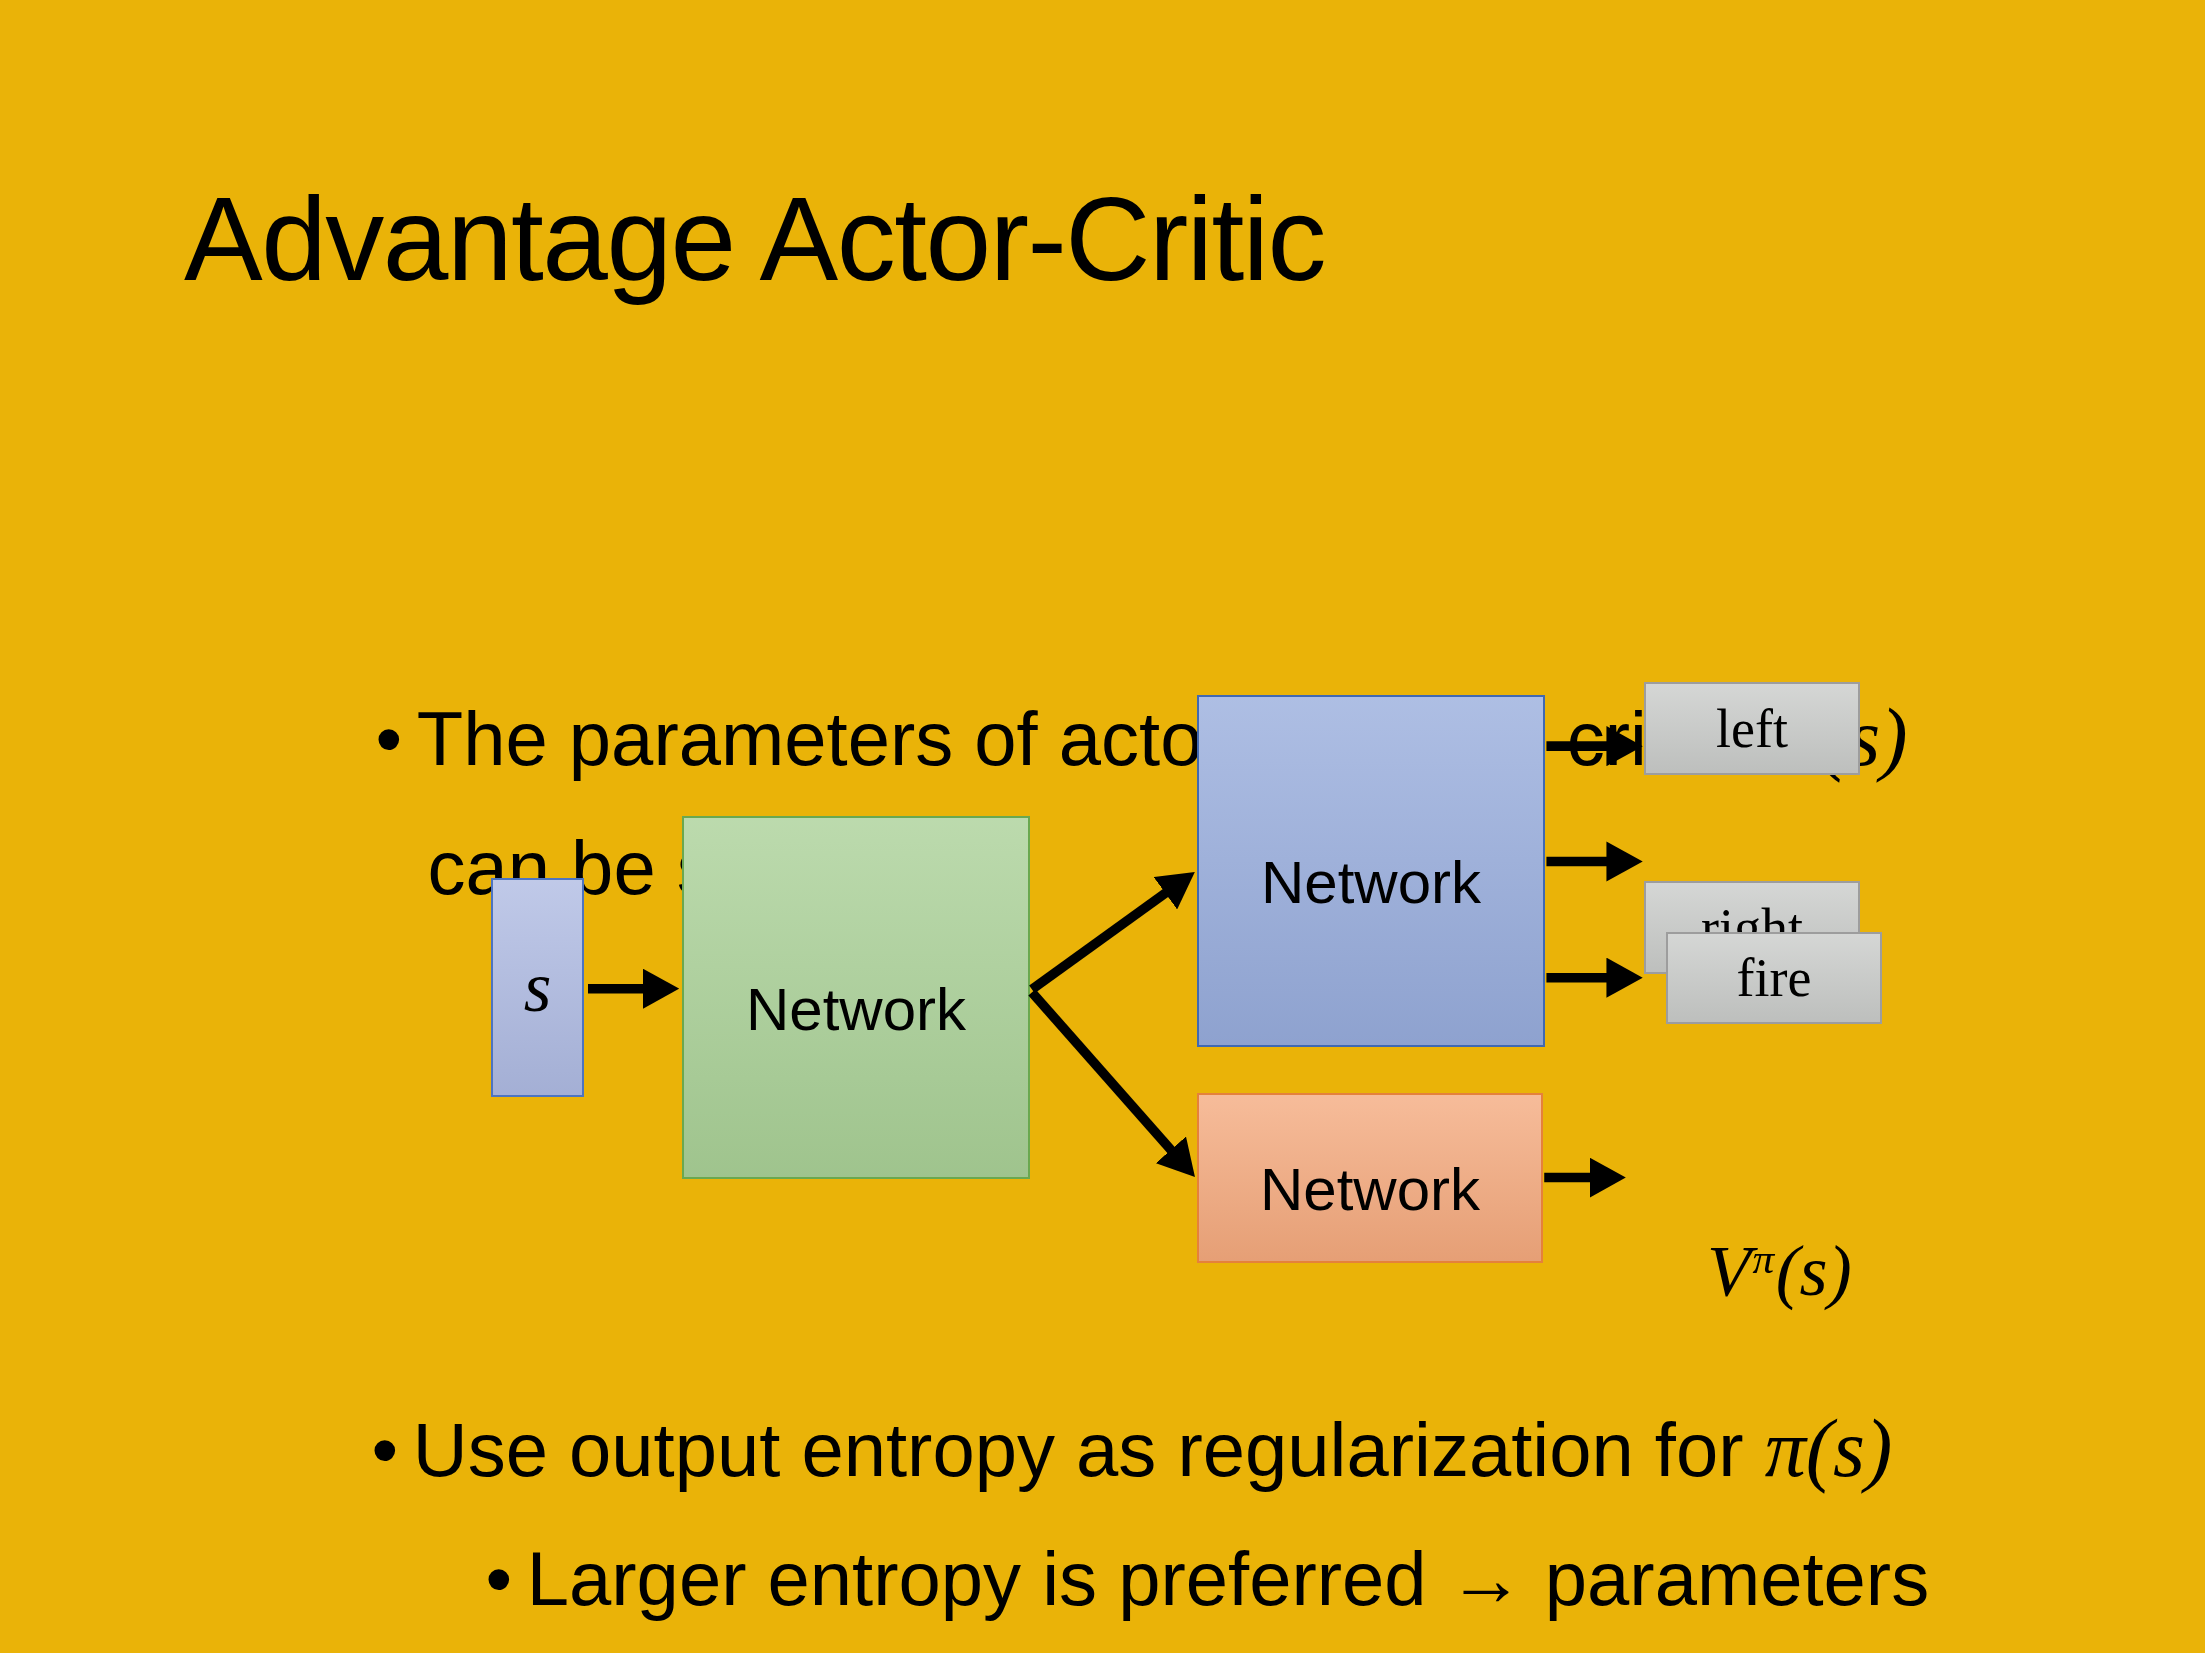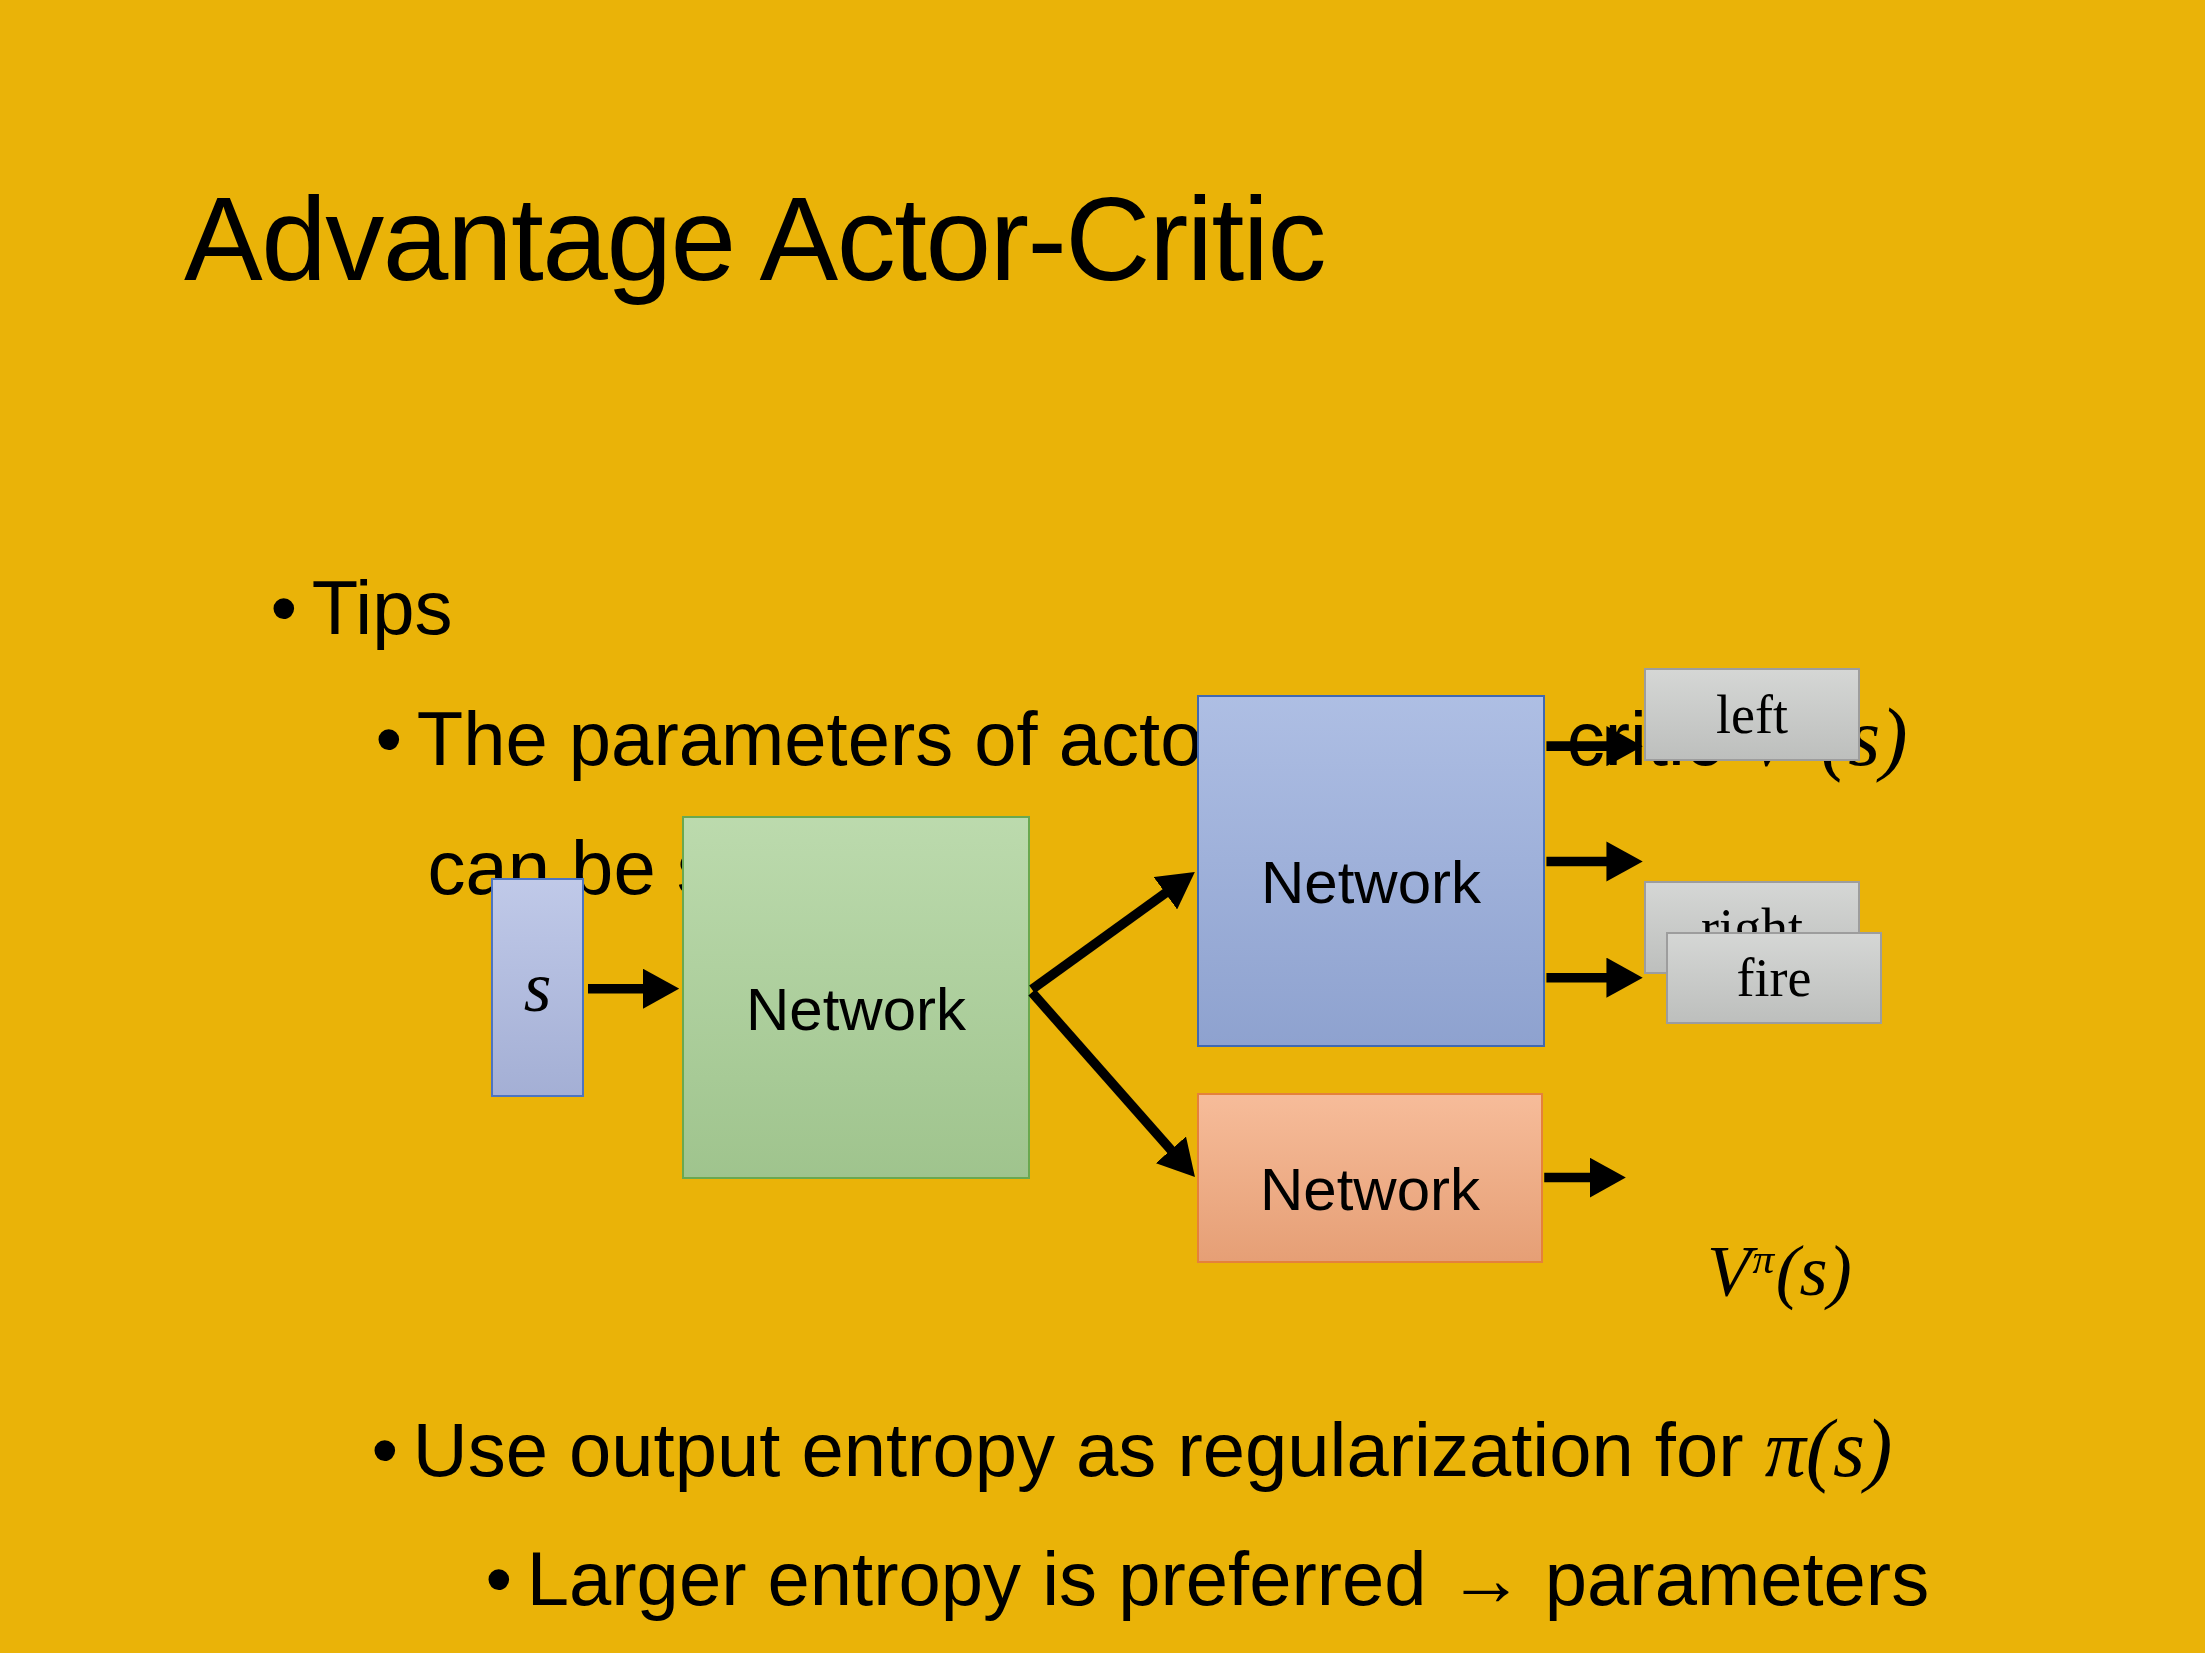--- a/index.html
+++ b/index.html
@@ -47,21 +47,21 @@
     align-items: center;
     justify-content: center;
     border: 2.9px solid transparent;
     background-image: linear-gradient(rgba(255,255,255,0.22), rgba(0,0,0,0.06));
   }
   .box-input  { left: 491px;  top: 878px; width: 93px; height: 219px; border-width: 2.2px; }
   .box-shared { left: 682px;  top: 816px; width: 348px; height: 363px; }
   .box-actor  { left: 1197px; top: 695px;  width: 348px; height: 352px; }
   .box-critic { left: 1197px; top: 1093px; width: 346px; height: 170px; }
   .box-action { left: 1644px; width: 216px; height: 93px; }
-  .box-action-left  { top: 668px;  }
+  .box-action-left  { top: 682px;  }
   .box-action-right { top: 853px; margin-top: 28px; }
   .box-action-fire  { top: 932px; height: 92px; }
   .network-label { font-size: 60px; margin-top: 23px; }
   .action-label {
     font-family: "Liberation Serif", serif;
     font-size: 54px;
   }
   .state-label {
     font-family: "Liberation Serif", serif;
     font-style: italic;
@@ -85,23 +85,20 @@
     pointer-events: none;
   }
 </style>
 </head>
 <body>
 
 <div class="slide">
 
   <div class="title">Advantage Actor-Critic</div>
 
-  <div class="line" style="left:186px; top:462px;">
-    <span class="bullet">•</span><span>Tips</span>
-  </div>
 
   <div class="line" style="left:291px; top:592px;">
     <span class="bullet">•</span><span>The parameters of actor </span><span class="math">π(s)</span><span>  and critic </span><span class="math">V</span><sup class="math">π</sup><span class="math">(s)</span>
   </div>
 
   <div class="line" style="left:343px; top:722px;">
     <span>can be shared</span>
   </div>
 
   <div class="line" style="left:287px; top:1303px;">

